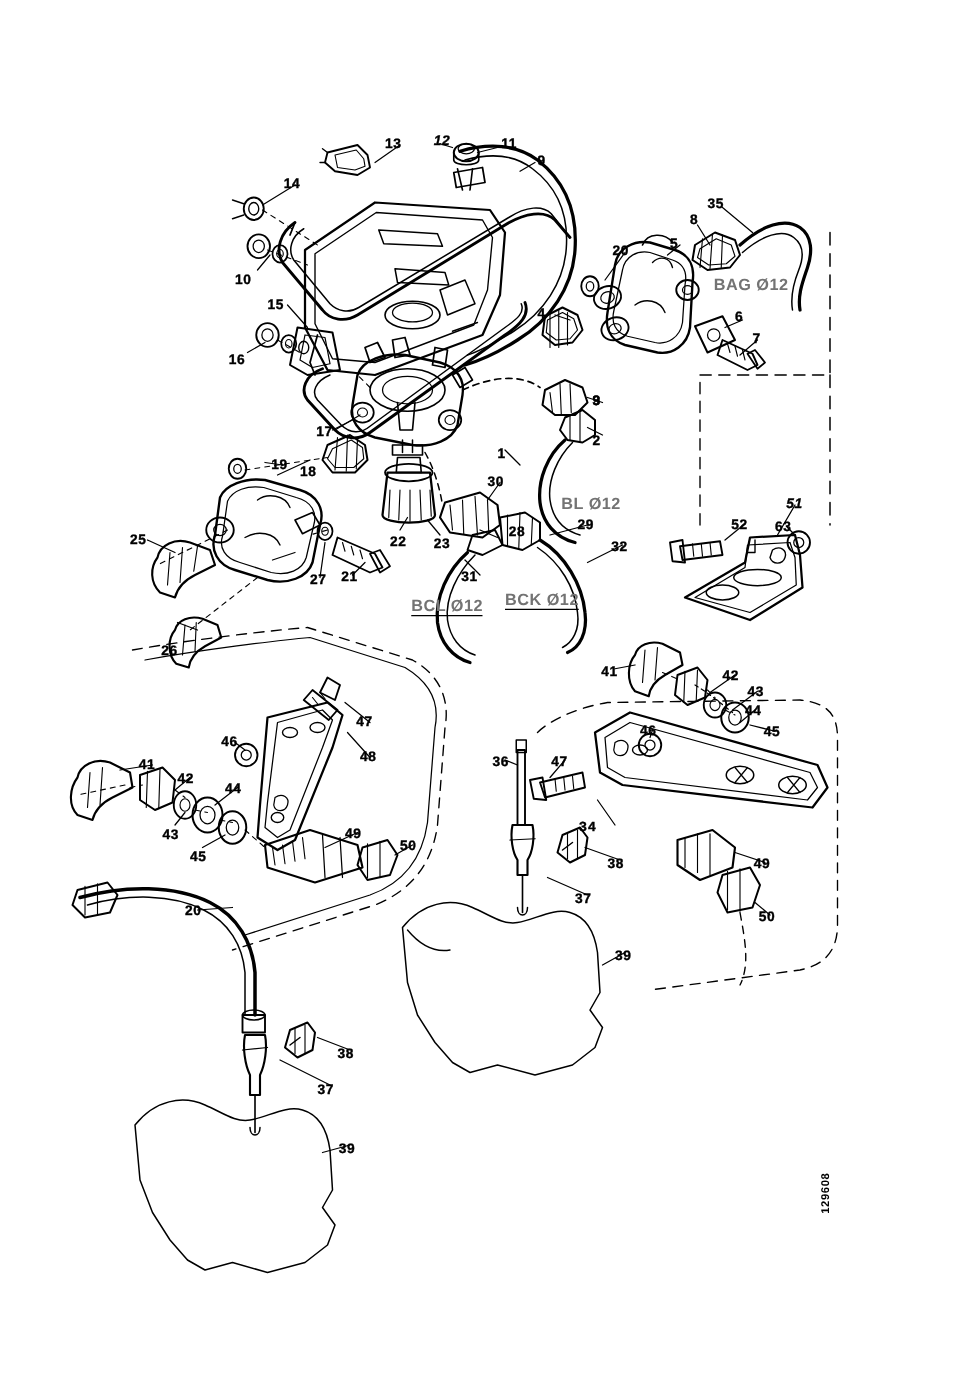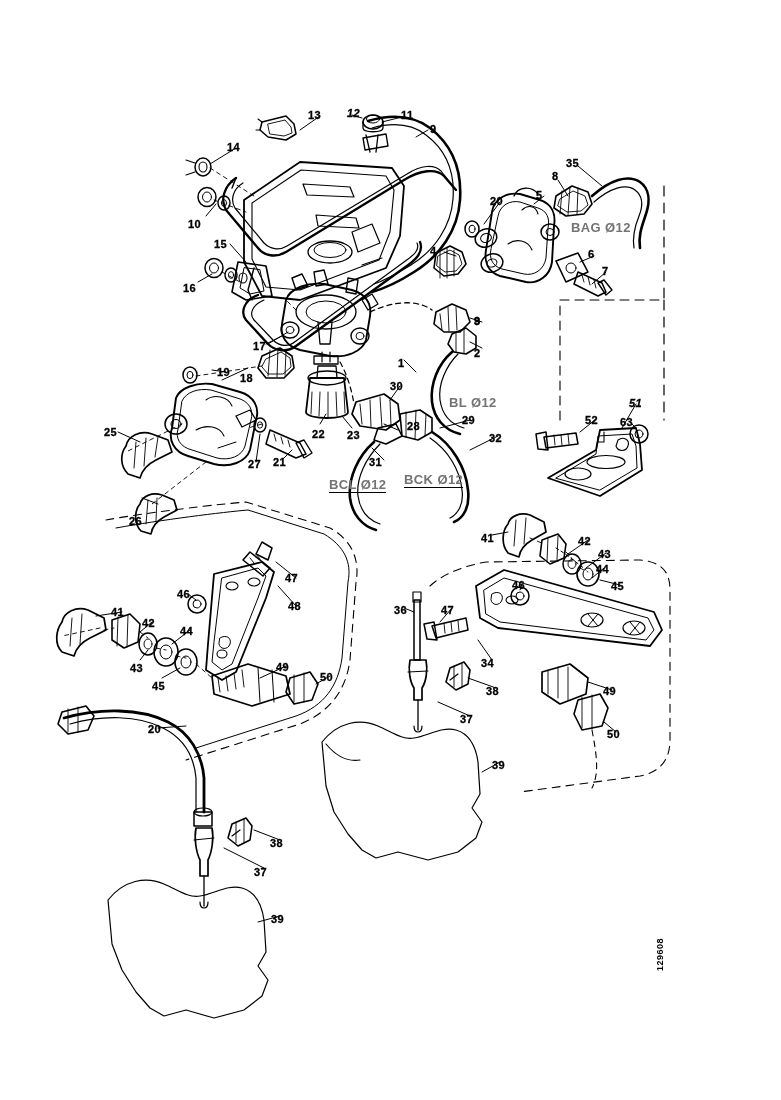--- a/index.html
+++ b/index.html
@@ -558,21 +558,21 @@
       <div class="callout" style="left: 312px; top: 429px;">22</div>
       <div class="callout" style="left: 347px; top: 430px;">23</div>
       <div class="callout" style="left: 104px; top: 427px;">25</div>
       <div class="callout" style="left: 129px; top: 494px; margin-top: 22px;">26</div>
       <div class="callout" style="left: 248px; top: 459px;">27</div>
       <div class="callout" style="left: 371px; top: 421px; padding-left: 36px;">28</div>
       <div class="callout" style="left: 462px; top: 415px;">29</div>
       <div class="callout" style="left: 390px; top: 381px;">30</div>
       <div class="callout" style="left: 369px; top: 457px;">31</div>
       <div class="callout" style="left: 489px; top: 433px;">32</div>
-      <div class="callout" style="left: 481px; top: 658px;">34</div>
+      <div class="callout" style="left: 463px; top: 658px; font-family: Liberation Mono, monospace;">34</div>
       <div class="callout" style="left: 566px; top: 158px;">35</div>
       <div class="callout" style="left: 394px; top: 605px;">36</div>
       <div class="callout" style="left: 254px; top: 867px;">37</div>
       <div class="callout" style="left: 460px; top: 714px;">37</div>
       <div class="callout" style="left: 270px; top: 838px;">38</div>
       <div class="callout" style="left: 486px; top: 686px;">38</div>
       <div class="callout" style="left: 271px; top: 914px;">39</div>
       <div class="callout" style="left: 492px; top: 760px;">39</div>
       <div class="callout" style="left: 148px; top: 724px;">20</div>
       <div class="callout" style="left: 111px; top: 607px;">41</div>

